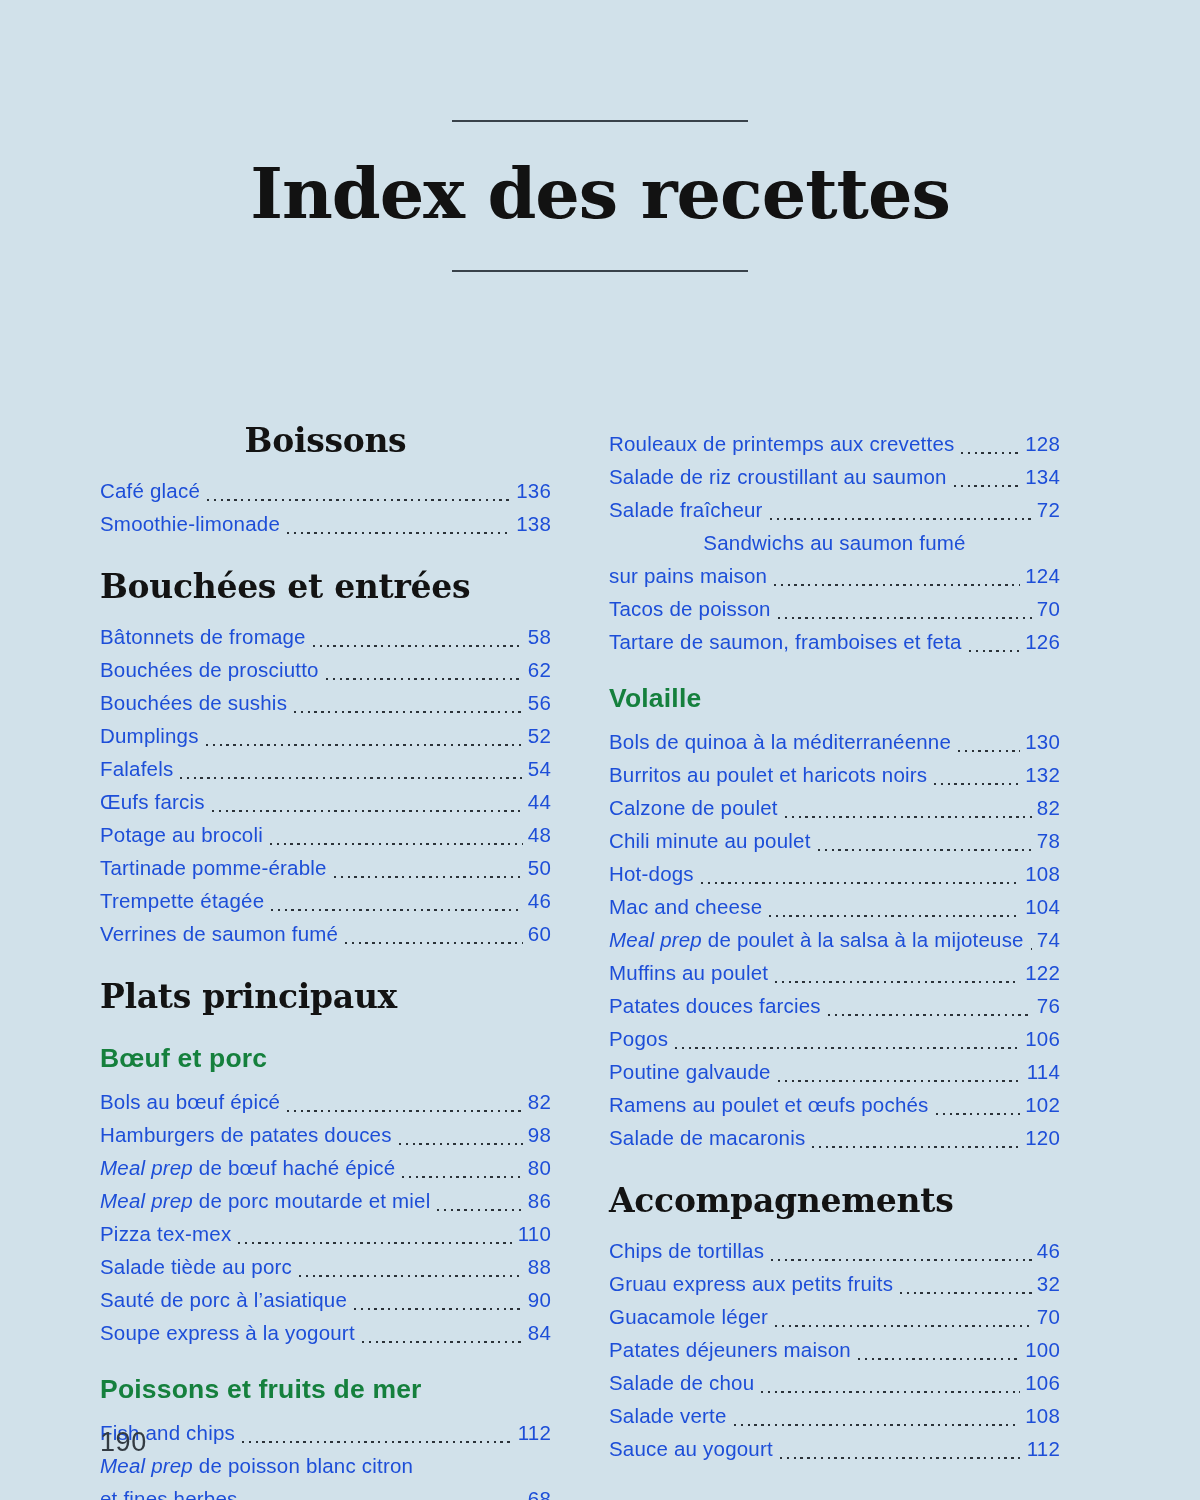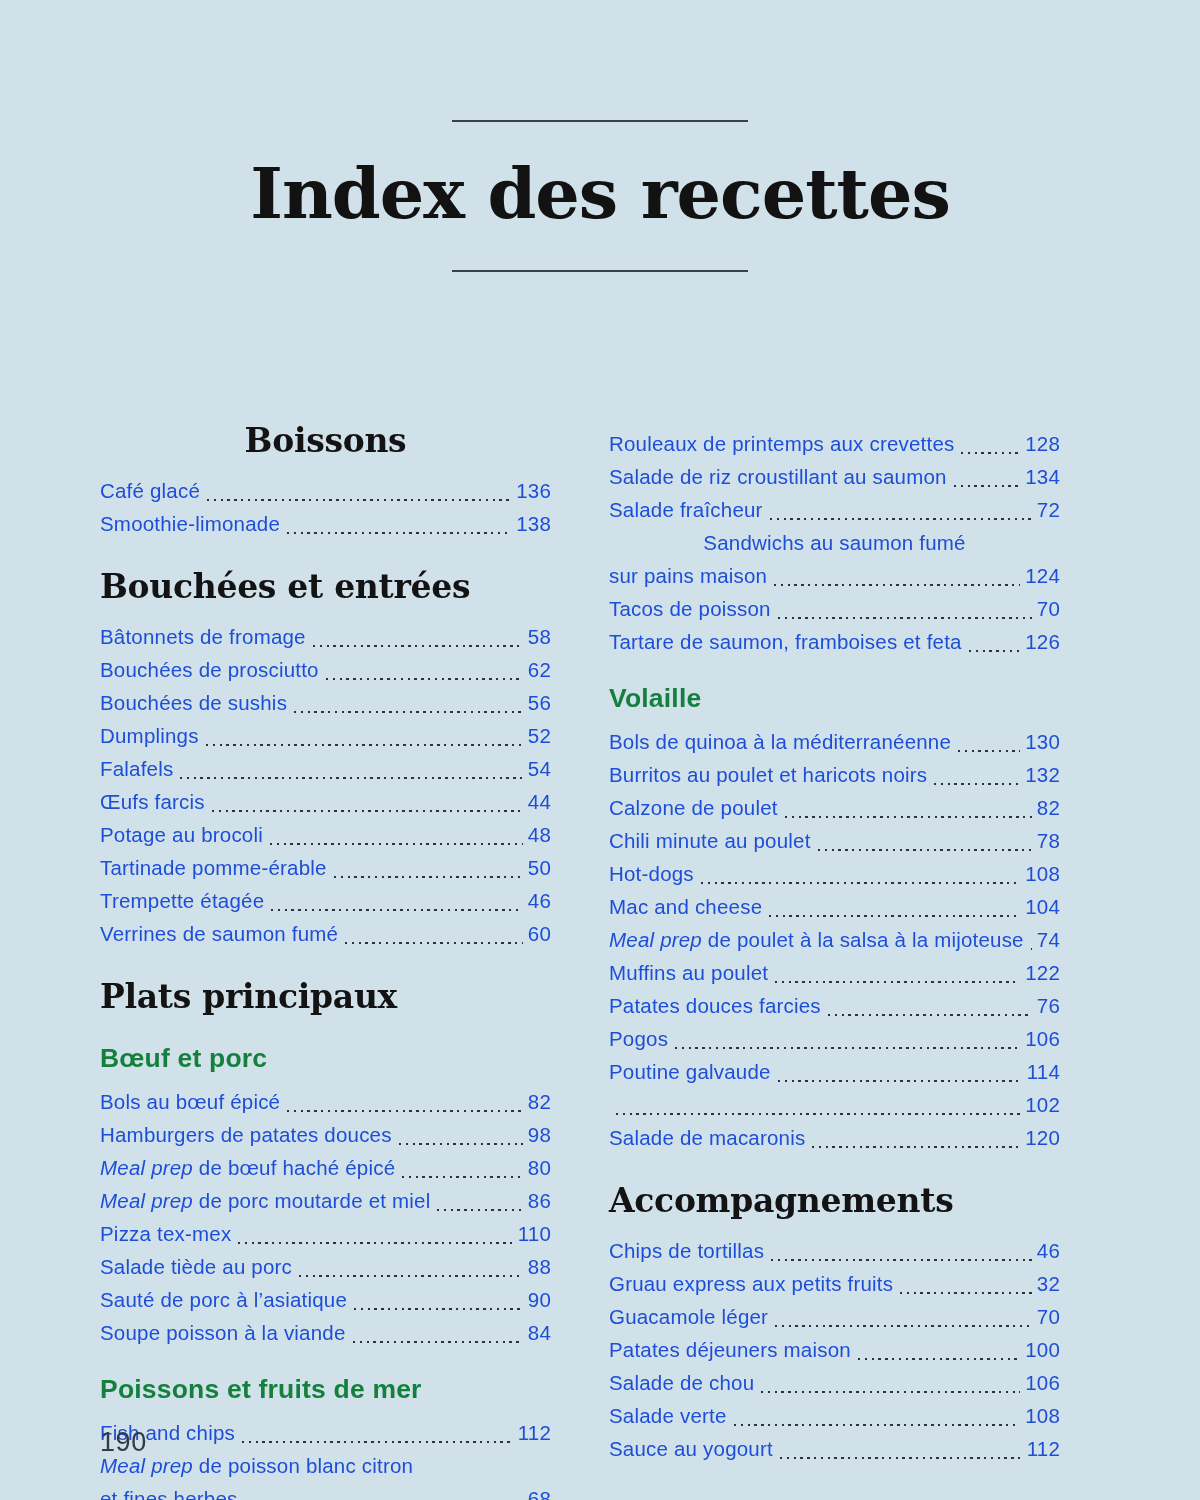--- a/index.html
+++ b/index.html
@@ -197,21 +197,21 @@
         </div>
         <div class="entry">
           <div class="entry-line">
             <span class="t"><span>Sauté de porc à l’asiatique</span></span>
             <span class="dots"></span>
             <span class="pg">90</span>
           </div>
         </div>
         <div class="entry">
           <div class="entry-line">
-            <span class="t"><span>Soupe poisson à la viande</span></span>
+            <span class="t"><span>Soupe express à la yogourt</span></span>
             <span class="dots"></span>
             <span class="pg">84</span>
           </div>
         </div>
       </div>
       <h3 class="h-sans">Poissons et fruits de mer</h3>
       <div class="entries">
         <div class="entry">
           <div class="entry-line">
             <span class="t"><span>Fish and chips</span></span>
@@ -349,20 +349,21 @@
         </div>
         <div class="entry">
           <div class="entry-line">
             <span class="t"><span>Poutine galvaude</span></span>
             <span class="dots"></span>
             <span class="pg">114</span>
           </div>
         </div>
         <div class="entry">
           <div class="entry-line">
+            <span class="t"><span>Ramens au poulet et œufs pochés</span></span>
             <span class="dots"></span>
             <span class="pg">102</span>
           </div>
         </div>
         <div class="entry">
           <div class="entry-line">
             <span class="t"><span>Salade de macaronis</span></span>
             <span class="dots"></span>
             <span class="pg">120</span>
           </div>

